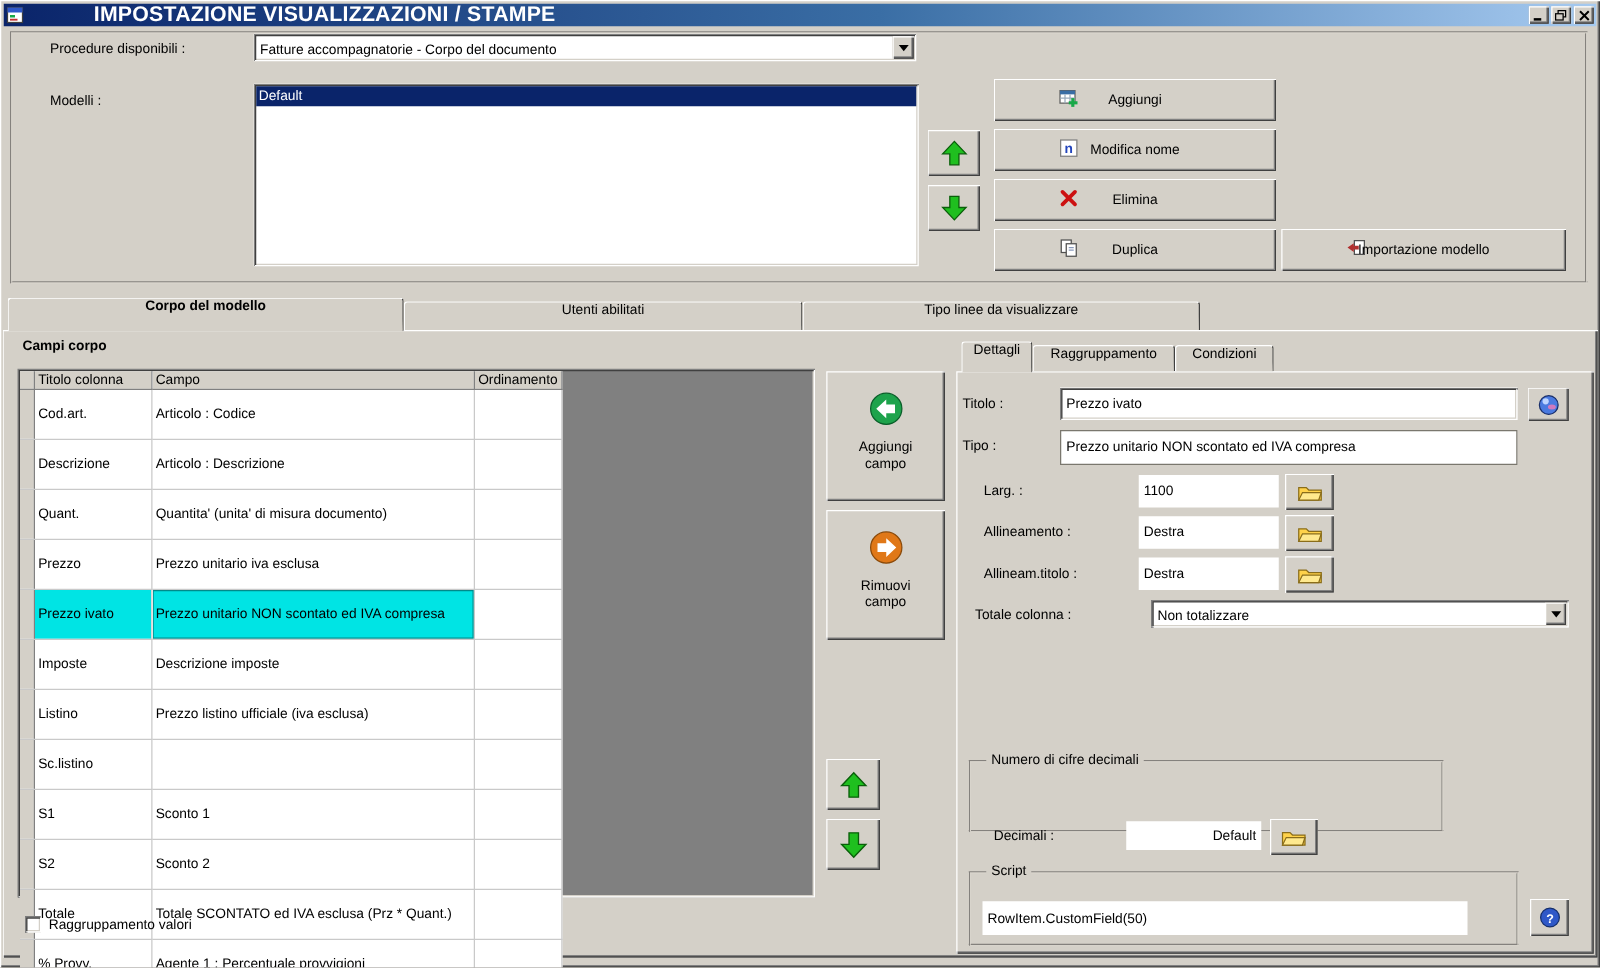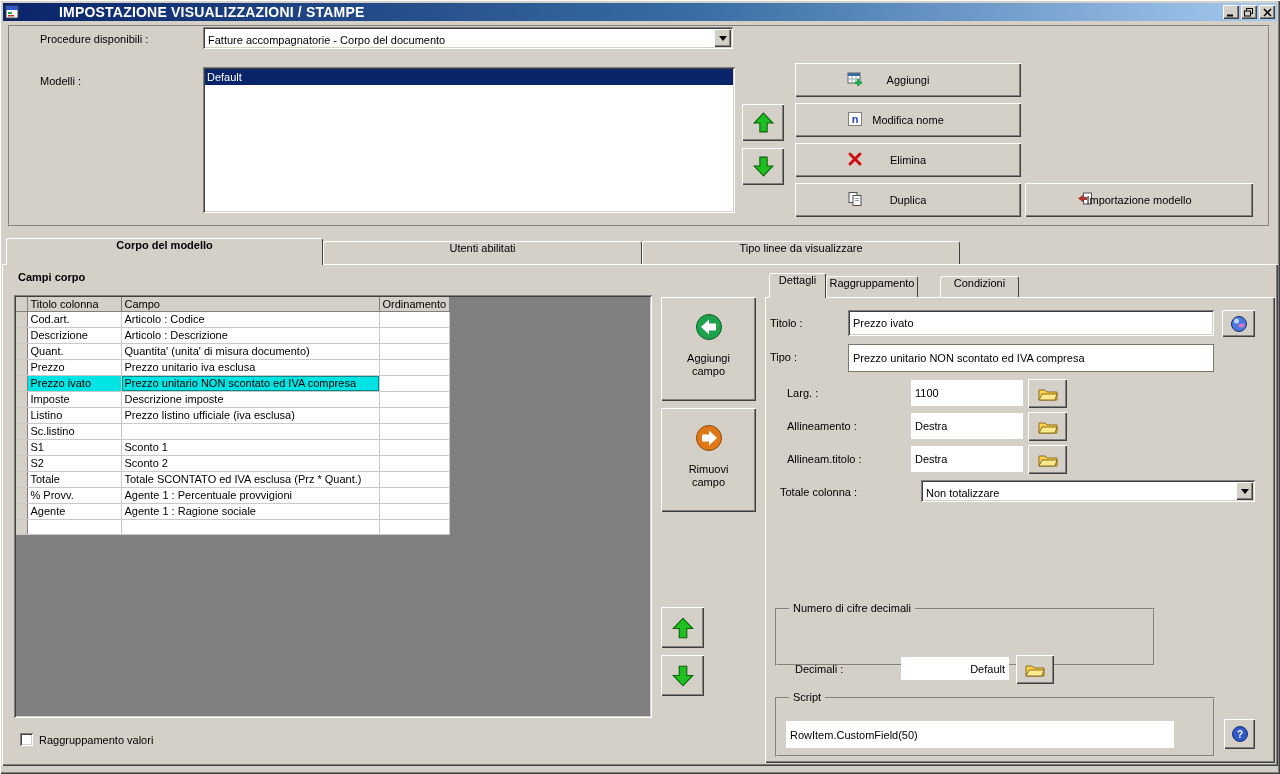--- a/index.html
+++ b/index.html
@@ -6,21 +6,21 @@
   html,body { background:#d4d0c8; }
   body { font-family:"Liberation Sans", sans-serif; font-size:11px; color:#000; }
   .window { position:relative; width:1280px; height:774px; background:#d4d0c8; overflow:hidden;
             box-shadow: inset 1px 1px 0 #fff, inset -1px -1px 0 #404040, inset -2px -2px 0 #808080; }
   .abs { position:absolute; }
 
   
   .titlebar { position:absolute; left:3px; top:3px; right:3px; height:18px;
               background:linear-gradient(to right,#0a246a,#3a6ea5 55%,#a6caf0);
               display:flex; align-items:center; padding:0 2px; }
-  .title-text { color:#fff; font-weight:bold; font-size:14px; margin-left:4px; letter-spacing:.2px; white-space:nowrap;padding-left:36px; }
+  .title-text { color:#fff; font-weight:bold; font-size:17px; margin-left:20px; letter-spacing:.2px; white-space:nowrap;padding-left:36px; }
   .win-btns { margin-left:auto; display:flex; gap:2px; }
   .winbtn { width:16px; height:14px; background:#d4d0c8; border:none; padding:0;
             box-shadow: inset 1px 1px 0 #fff, inset -1px -1px 0 #404040, inset -2px -2px 0 #808080;
             display:flex; align-items:center; justify-content:center; }
 
   
   .raised { background:#d4d0c8; border:none;
             box-shadow: inset 1px 1px 0 #ffffff, inset -1px -1px 0 #404040, inset -2px -2px 0 #808080; }
   button.raised { font:11px "Liberation Sans", sans-serif; cursor:default; }
   .sunken { background:#ffffff;
@@ -56,21 +56,21 @@
   .tab.active { z-index:6; }
   .panel-raised { position:absolute; background:#d4d0c8;
                   box-shadow: inset 1px 1px 0 #ffffff, inset -1px -1px 0 #404040, inset -2px -2px 0 #808080; }
 
   
   .gridwrap { position:absolute; left:14px; top:295px; width:638px; height:423px; background:#808080; }
   table.grid { border-collapse:collapse; table-layout:fixed; position:absolute; left:2px; top:2px; background:#fff; }
   table.grid th { background:#d4d0c8; font-weight:normal; text-align:left; font-size:11px;
                   border-right:1px solid #808080; border-bottom:1px solid #808080; padding:0 3px; height:14px;
                   white-space:nowrap; overflow:hidden; }
-  table.grid td { font-size:11px; height:15px; line-height:15px; padding:0 3px;
+  table.grid td { font-size:11px; height:15px; line-height:15px; padding:12px 3px;
                   border-right:1px solid #c9c9c9; border-bottom:1px solid #c9c9c9;
                   white-space:nowrap; overflow:hidden; background:#fff; }
   table.grid .selcol { width:11px; padding:0; background:#d4d0c8; border-right:1px solid #808080; }
   table.grid .c0 { width:94px; }
   table.grid .c1 { width:258px; }
   table.grid .c2 { width:67px; }
   table.grid tr.sel td.c0, table.grid tr.sel td.c1 { background:#00e4e4; }
   table.grid tr.sel td.c1 { box-shadow: inset 0 0 0 1px #008b8b; }
 
   
@@ -342,21 +342,21 @@
         </svg>
       </span>
   </button>
 
   <span class="checkbox" style="left:20px; top:733px; z-index:2;"></span>
   <span class="label" style="left:39px; top:734px; z-index:2;">Raggruppamento valori</span>
 
   <div class="tab active" style="left:769px; top:273px; width:57px; height:25px; z-index:6;">
     <span>Dettagli</span>
   </div>
-  <div class="tab" style="left:826px; top:276px; width:92px; height:21px; z-index:5;">
+  <div class="tab" style="left:826px; top:276px; width:114px; height:21px; z-index:5;">
     <span>Raggruppamento</span>
   </div>
   <div class="tab" style="left:940px; top:276px; width:79px; height:21px; z-index:5;">
     <span>Condizioni</span>
   </div>
 
   <div class="panel-raised" style="left:765px; top:297px; width:510px; height:466px; z-index:2;"></div>
 
   <span class="label r" style="left:770px; top:317px; width:73px; z-index:3;">Titolo :</span>
   <input class="fld sunken abs" style="left: 848px; top: 310px; width: 366px; height: 26px; padding: 0px 5px; z-index: 3;" value="Prezzo ivato">

